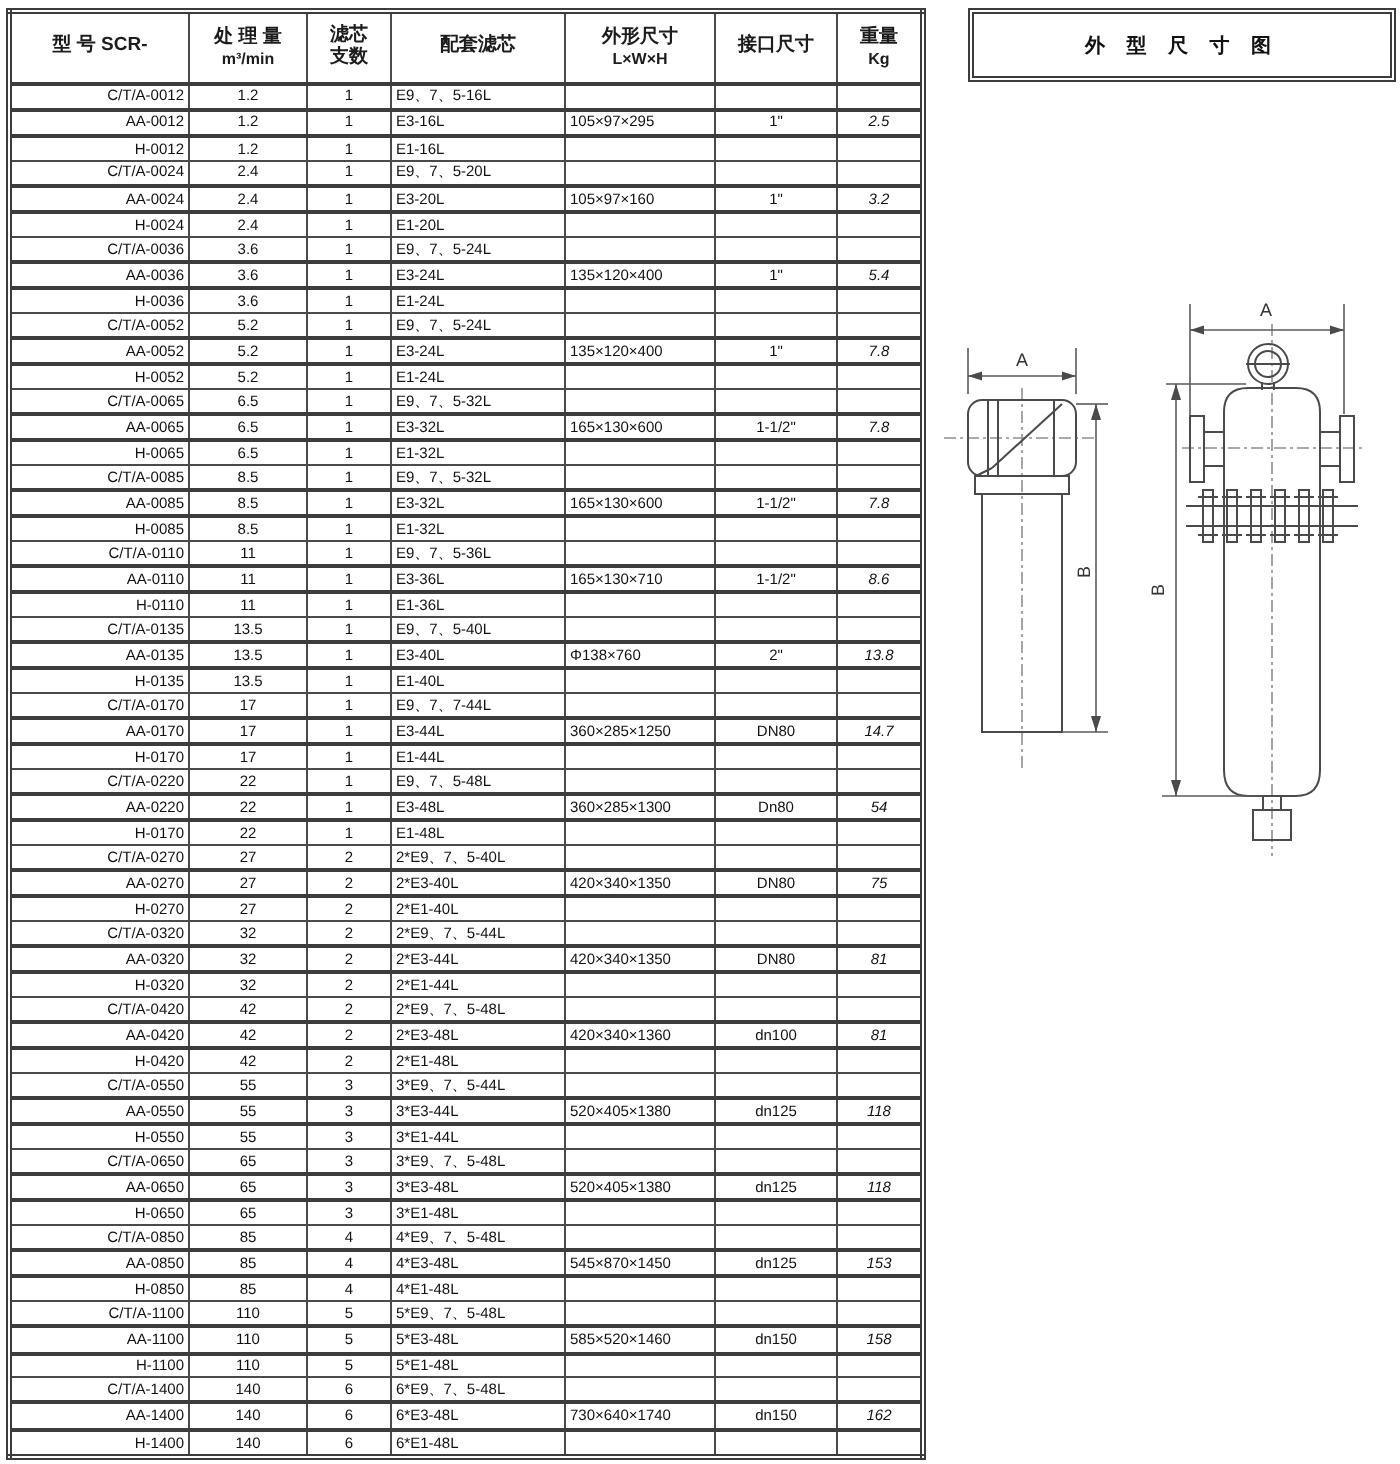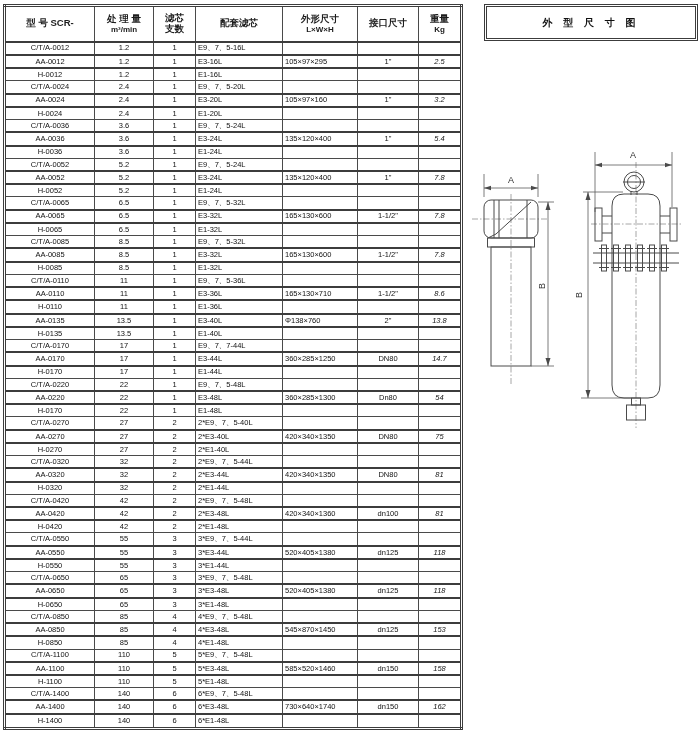--- a/index.html
+++ b/index.html
@@ -21,21 +21,21 @@
     height:36px; font-weight:bold; text-align:center; vertical-align:middle;
     font-size:9.5px; line-height:1.15; border-bottom:2px solid #3c3c3c;
     padding:0 1px;
   }
   table.spec thead th .sub { font-size:8px; font-weight:bold; }
   table.spec td {
     font-size:7.5px; line-height:1; padding:0 2px; vertical-align:middle;
     color:#111;
   }
   tr.aa-row td { border-top:2px solid #3c3c3c; border-bottom:2px solid #3c3c3c; }
-  td.col-model   { text-align:center; padding-left:5px; }
+  td.col-model   { text-align:right; padding-left:5px; }
   td.col-cap     { text-align:center;margin-left:19px; }
   td.col-cnt     { text-align:center; }
   td.col-elem    { text-align:left; padding-left:6px; }
   td.col-dims    { text-align:left; padding-left:3px; }
   td.col-iface   { text-align:center; }
   td.col-wt      { text-align:center;font-style:italic; }
   
   .draw-header {
     position:absolute; left:459px; top:4px; width:214px; height:37px;
     border:3px double #3c3c3c; background:#fff;
@@ -269,20 +269,29 @@
       </tr>
       <tr>
         <td class="col-model">H-0110</td>
         <td class="col-cap">11</td>
         <td class="col-cnt">1</td>
         <td class="col-elem">E1-36L</td>
         <td class="col-dims"></td>
         <td class="col-iface"></td>
         <td class="col-wt"></td>
       </tr>
+      <tr>
+        <td class="col-model">C/T/A-0135</td>
+        <td class="col-cap">13.5</td>
+        <td class="col-cnt">1</td>
+        <td class="col-elem">E9、7、5-40L</td>
+        <td class="col-dims"></td>
+        <td class="col-iface"></td>
+        <td class="col-wt"></td>
+      </tr>
       <tr class="aa-row">
         <td class="col-model">AA-0135</td>
         <td class="col-cap">13.5</td>
         <td class="col-cnt">1</td>
         <td class="col-elem">E3-40L</td>
         <td class="col-dims">Φ138×760</td>
         <td class="col-iface">2"</td>
         <td class="col-wt">13.8</td>
       </tr>
       <tr>

